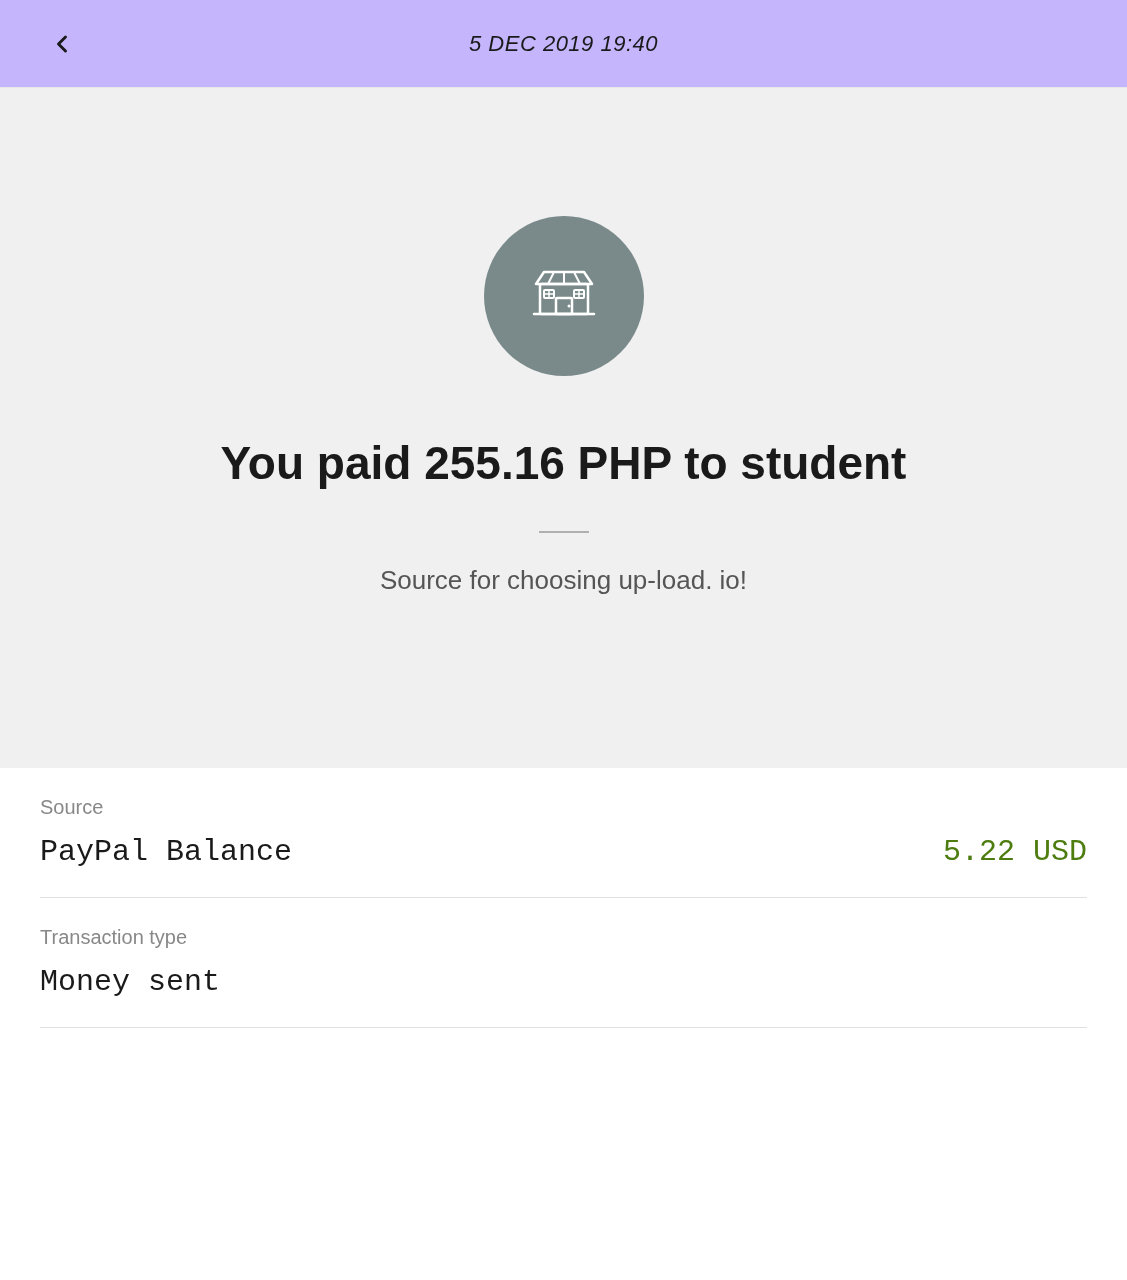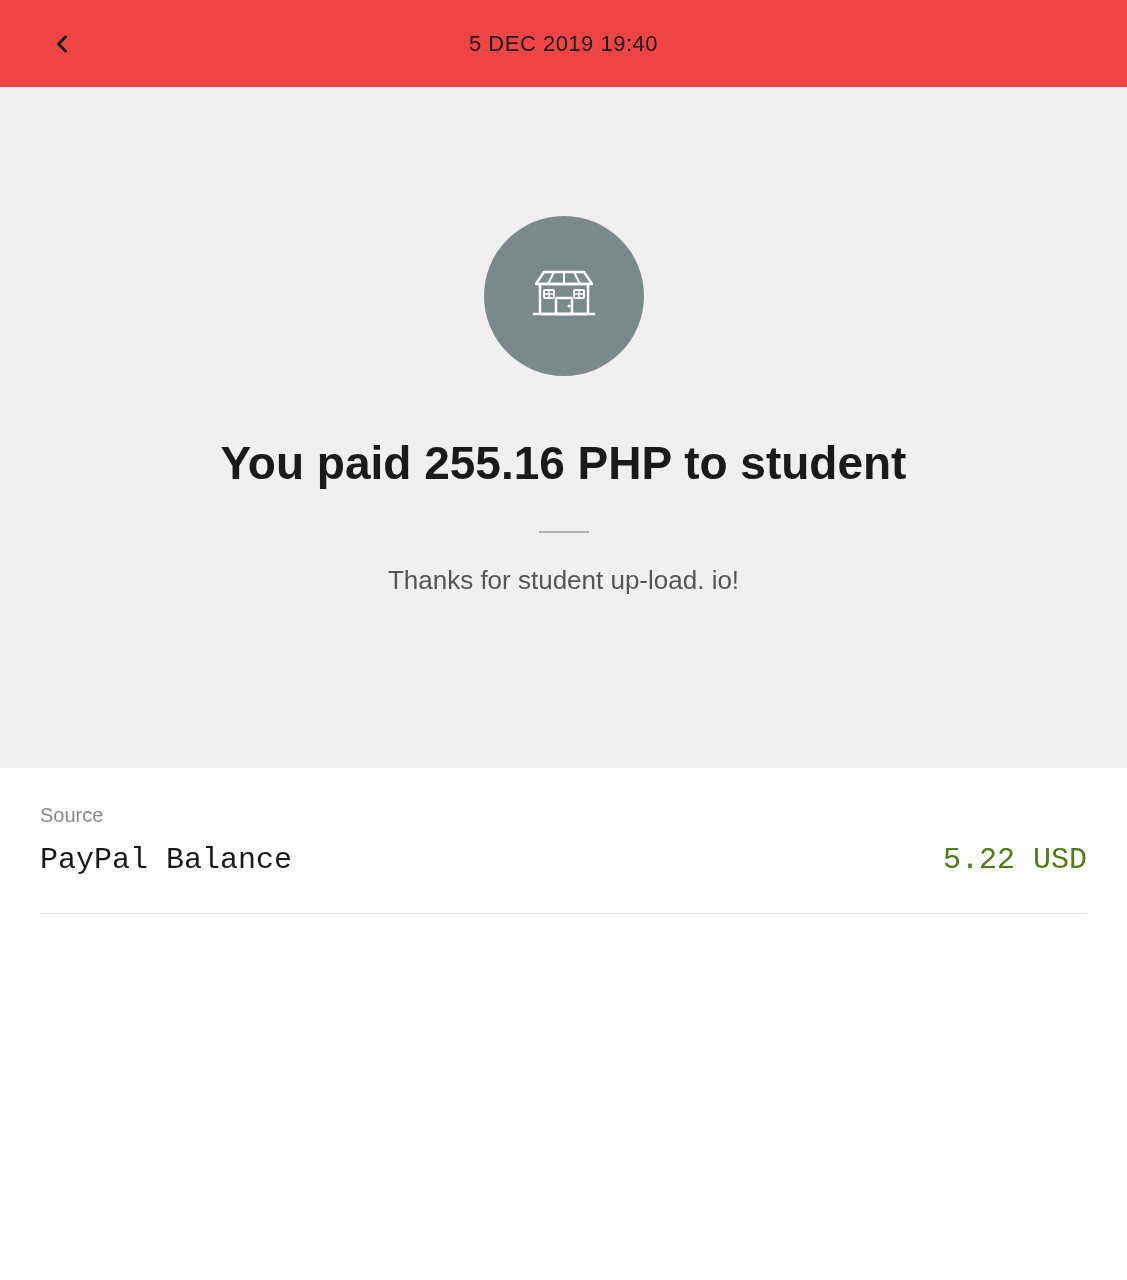--- a/index.html
+++ b/index.html
@@ -15,24 +15,25 @@
       background: #ffffff;
       color: #1a1a1a;
     }
 
     
     .header {
       display: flex;
       align-items: center;
       justify-content: center;
       padding: 28px 32px;
-      background: #ef4444;
+      background: #c4b5fd;
       border-bottom: 1px solid #e8e8e8;
       position: relative;
       height: 88px;
+      font-style: italic;
     }
 
     .back-button {
       position: absolute;
       left: 40px;
       background: none;
       border: none;
       cursor: pointer;
       font-size: 28px;
       color: #1a1a1a;
@@ -98,21 +99,21 @@
       color: #555555;
     }
 
     
     .details-section {
       background: #ffffff;
       padding: 0 40px;
     }
 
     .detail-row {
-      padding: 36px 0;
+      padding: 28px 0;
       border-bottom: 1px solid #e0e0e0;
     }
 
     .detail-label {
       font-size: 20px;
       color: #888888;
       font-weight: 400;
       margin-bottom: 16px;
     }
 
@@ -179,27 +180,33 @@
       <line x1="50" y1="38" x2="60" y2="38" stroke="white" stroke-width="1.5"></line>
 
       <line x1="10" y1="58" x2="70" y2="58" stroke="white" stroke-width="2.5" stroke-linecap="round"></line>
     </svg>
   </div>
 
   <h1 class="payment-title">You paid 255.16 PHP to student</h1>
 
   <div class="divider-line"></div>
 
-  <p class="thank-you-text">Thanks for student up-load. io!</p>
+  <p class="thank-you-text">Source for choosing up-load. io!</p>
 </section>
 
 <section class="details-section">
 
   <div class="detail-row">
     <div class="detail-label">Source</div>
     <div class="detail-value-row">
       <span class="detail-value">PayPal Balance</span>
       <span class="detail-amount">5.22 USD</span>
     </div>
   </div>
 
+  <div class="detail-row">
+    <div class="detail-label">Transaction type</div>
+    <div class="detail-value-row">
+      <span class="detail-value">Money sent</span>
+    </div>
+  </div>
 
 </section>
 
 </body></html>

